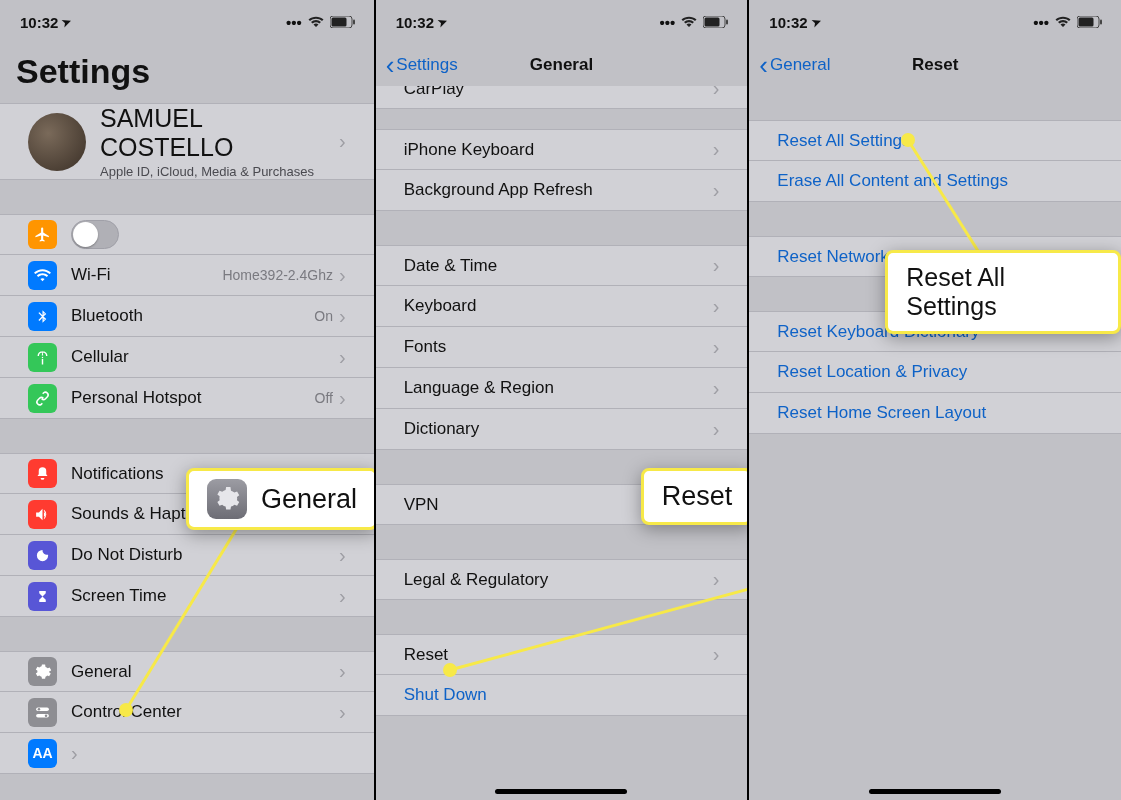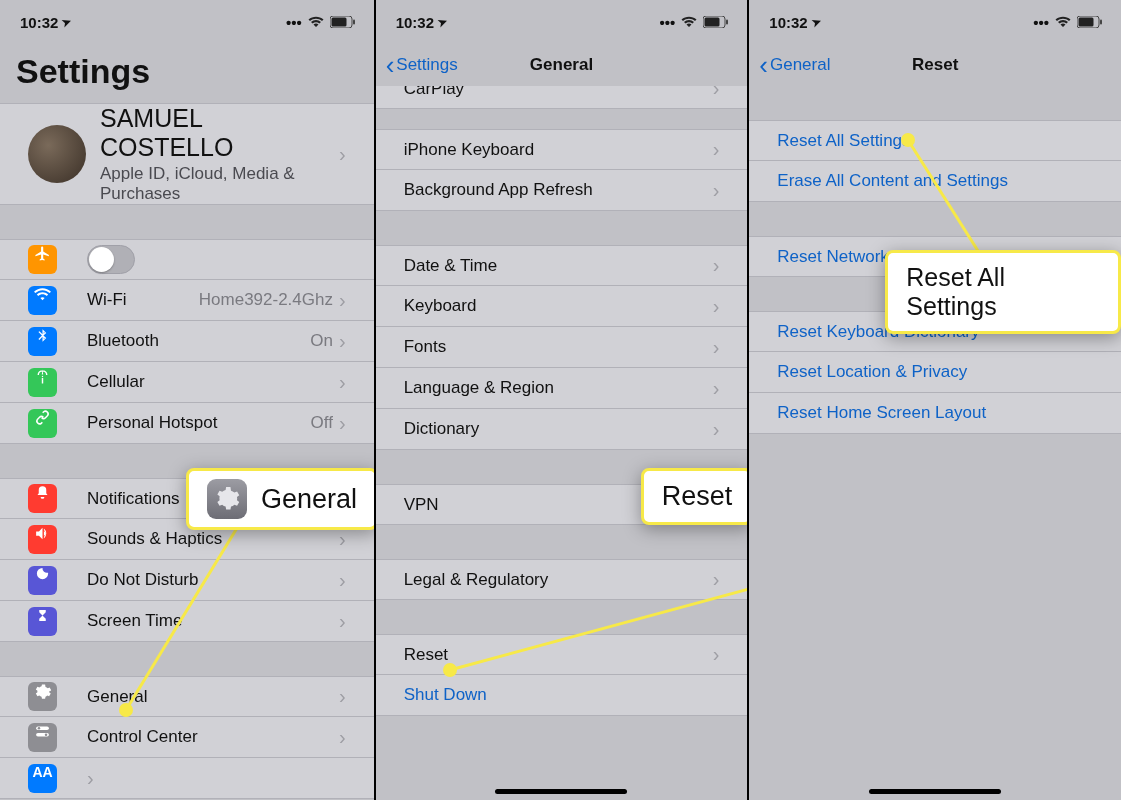--- a/index.html
+++ b/index.html
@@ -75,41 +75,41 @@
     align-items: center;
     padding: 0 28px;
     border-bottom: 1px solid #b1b1b8;
     position: relative;
   }
   .row:first-child { border-top: 1px solid #b1b1b8; }
   .row.tall { min-height: 68px; }
   .row.short { min-height: 41px; }
   .row-label { flex: 1; font-size: 17px; color: #111; }
   .row-label.link { color: #0e62c7; }
-  .row-value { font-size: 17px; color: #7a7a80; margin-right: 6px; }
+  .row-value { font-size: 14px; color: #7a7a80; margin-right: 6px; }
   .row-chev { color: #9e9ea4; font-size: 20px; font-weight: 300; }
   .icon-box {
     width: 29px; height: 29px;
     border-radius: 6px;
-    margin-right: 30px;
-    display: flex;
-    align-items: flex-start;
+    margin-right: 14px;
+    display: flex;
+    align-items: center;
     justify-content: center;
     flex-shrink: 0;
   }
   .icon-box svg, .icon-box span { color: #fff; }
   .avatar {
     width: 58px; height: 58px;
     border-radius: 50%;
     background: radial-gradient(circle at 35% 35%, #7a6a5a, #3a2f26);
     margin-right: 14px;
     flex-shrink: 0;
   }
   .profile-text .name { font-size: 25px; color: #111; }
-  .profile-text .sub { font-size: 17px; color: #4a4a50; margin-top: 2px; }
+  .profile-text .sub { font-size: 13px; color: #4a4a50; margin-top: 2px; }
   .toggle {
     width: 48px; height: 29px;
     background: #b0b0b6;
     border-radius: 15px;
     position: relative;
     border: 1px solid #a0a0a8;
   }
   .toggle .knob {
     position: absolute;
     left: 1px; top: 1px;

